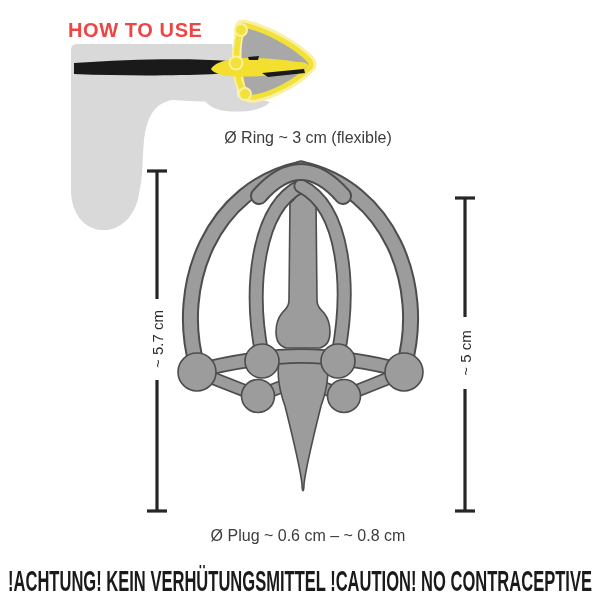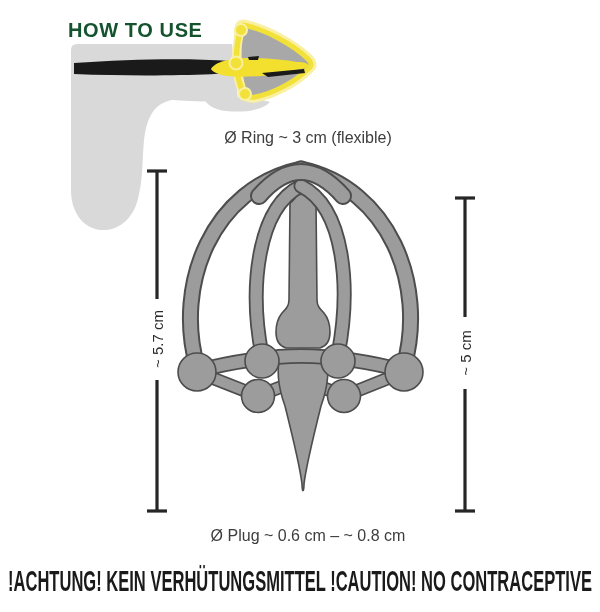--- a/index.html
+++ b/index.html
@@ -3,21 +3,21 @@
 <meta charset="utf-8">
 <style>
   html,body{margin:0;padding:0;background:#fff;}
   .canvas{
     position:relative;width:600px;height:612px;background:#ffffff;overflow:hidden;
     font-family:"Liberation Sans",sans-serif;
   }
   .abs{position:absolute;}
   .page-title{
     left:68px;top:19px;font-size:20px;font-weight:600;letter-spacing:.6px;
-    color:#14532d;white-space:nowrap;
+    color:#ef4444;white-space:nowrap;
   }
   .center-label{
     left:0;width:600px;text-align:center;font-size:16px;color:#3d3d3d;white-space:nowrap;padding-left:8px;
   }
   .ring-label{top:129px;}
   .plug-label{top:527px;}
   .dim-label{
     font-size:15px;color:#2b2b2b;white-space:nowrap;
     transform:translate(-50%,-50%) rotate(-90deg);
   }

